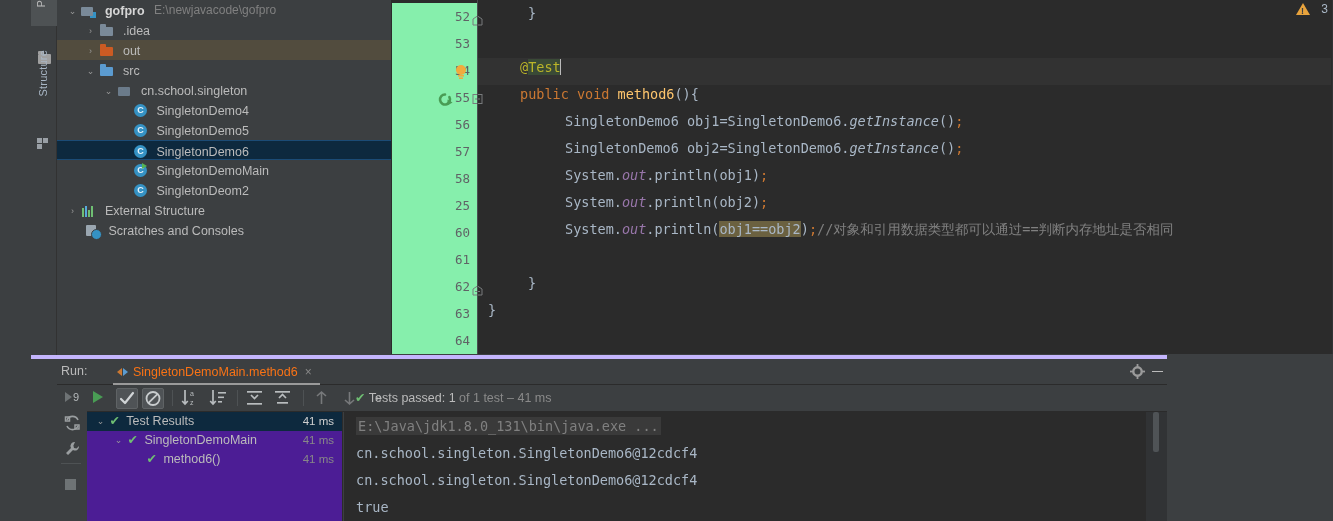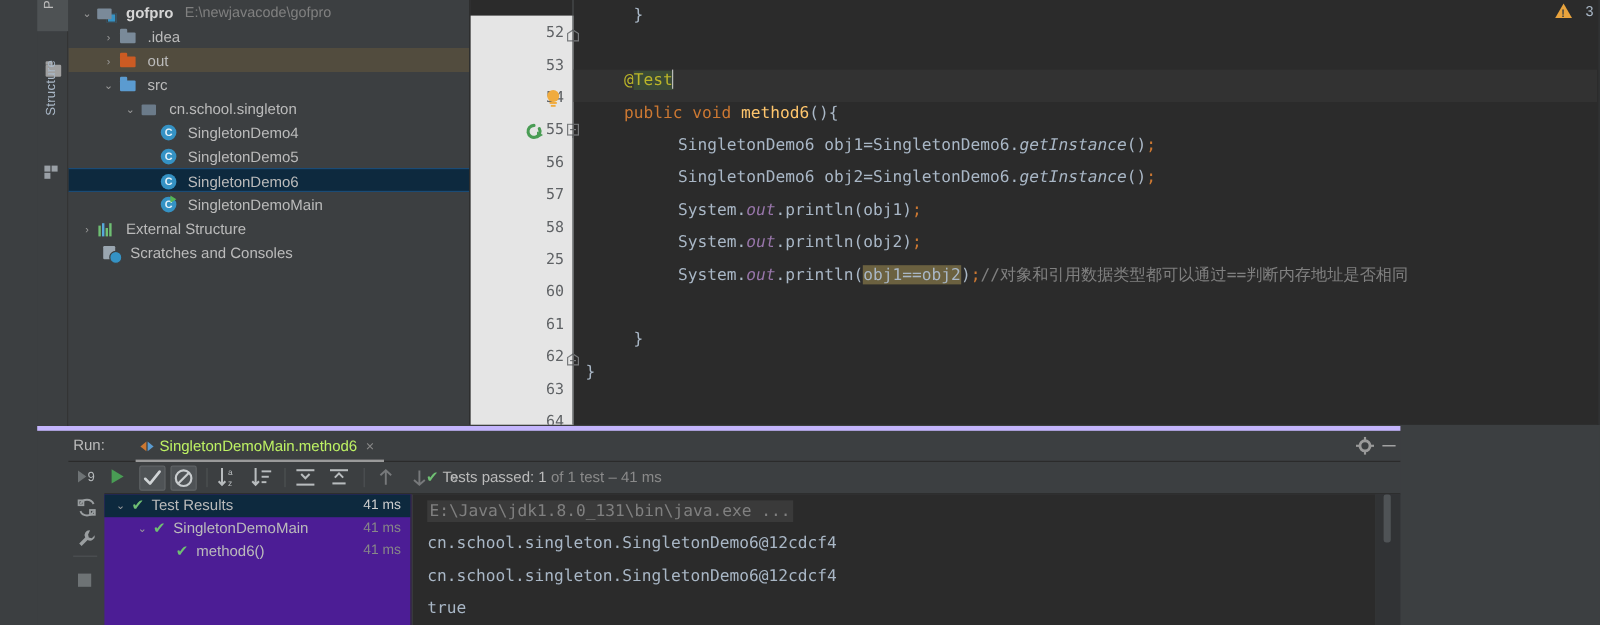--- a/index.html
+++ b/index.html
@@ -136,22 +136,22 @@
     content:""; position:absolute; left:6px; top:5px; width:9px;height:9px;
     background:#3592c4; border-radius:50%; border:1px solid #3c3f41; z-index:2;
   }
 
   
   .editor {
     position:absolute; left:361px; top:0; width:972px; height:354px;
     background:#2b2b2b; overflow:hidden;
   }
   .gutter {
-    position:absolute; left:0; top:13px; width:86px; height:354px;
-    background:#e5e5e5;
+    position:absolute; left:0; top:3px; width:86px; height:354px;
+    background:#86efac;
   }
   .lnum {
     position:absolute; right:8px; color:#606366; font-size:12.5px;
     font-family:"DejaVu Sans Mono", monospace;
   }
   .gicon { position:absolute; }
   .foldline {
     position:absolute; left:85px; top:0; width:1px; height:354px; background:#4a4d4f;
   }
   .codearea{
@@ -226,21 +226,21 @@
   .runtab-ico:before{
     content:""; position:absolute; left:0; top:2px; width:0;height:0;
     border-right:5px solid #cc7832; border-top:4px solid transparent;
     border-bottom:4px solid transparent;
   }
   .runtab-ico:after{
     content:""; position:absolute; left:6px; top:2px; width:0;height:0;
     border-left:5px solid #5b9bd0; border-top:4px solid transparent;
     border-bottom:4px solid transparent;
   }
-  .runtab-txt{ color:#bef264; font-size:12.5px; vertical-align:middle; line-height:26px;}
+  .runtab-txt{ color:#f97316; font-size:12.5px; vertical-align:middle; line-height:26px;}
   .runtab-x{ color:#888; font-size:12px; margin-left:7px; vertical-align:middle;}
   .gear {
     position:absolute; right:22px; top:5px; width:15px; height:15px;
   }
   .minimize{
     position:absolute; right:4px; top:12px; width:11px; height:1px; background:#bbbbbb;
   }
 
   
   .runleft{ position:absolute; left:26px; top:26px; width:30px; height:140px; }
@@ -333,20 +333,24 @@
       <span class="ico ic-class" style="margin-left:76px"></span>
       <span class="tlabel">SingletonDemo5</span>
     </div>
     <div class="trow sel-blue">
       <span class="ico ic-class" style="margin-left:76px"></span>
       <span class="tlabel">SingletonDemo6</span>
     </div>
     <div class="trow">
       <span class="ico ic-class run" style="margin-left:76px"></span>
       <span class="tlabel">SingletonDemoMain</span>
+    </div>
+    <div class="trow">
+      <span class="ico ic-class" style="margin-left:76px"></span>
+      <span class="tlabel">SingletonDeom2</span>
     </div>
     <div class="trow">
       <span class="arrow" style="margin-left:10px">›</span>
       <span class="ico ic-libs"><i></i><i></i><i></i><i></i></span>
       <span class="tlabel">External Structure</span>
     </div>
     <div class="trow">
       <span class="ico ic-scr" style="margin-left:28px"></span>
       <span class="tlabel">Scratches and Consoles</span>
     </div>

